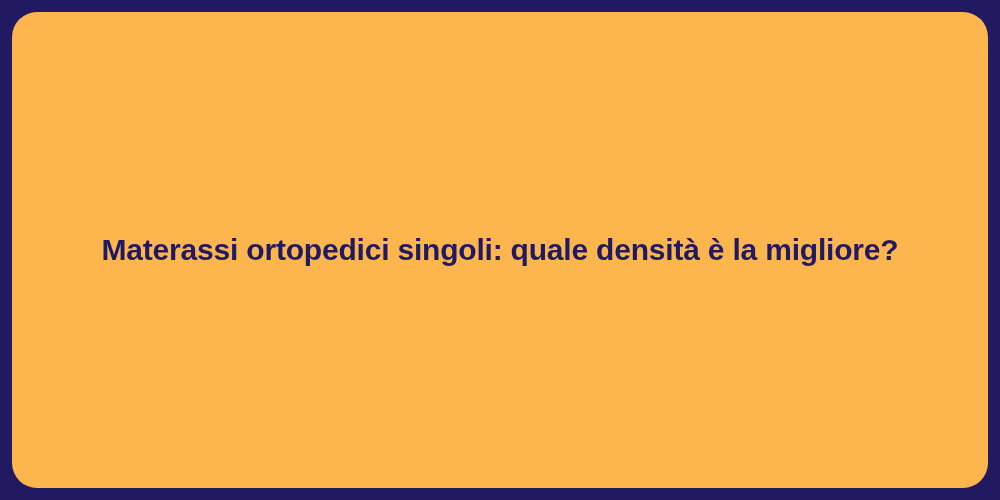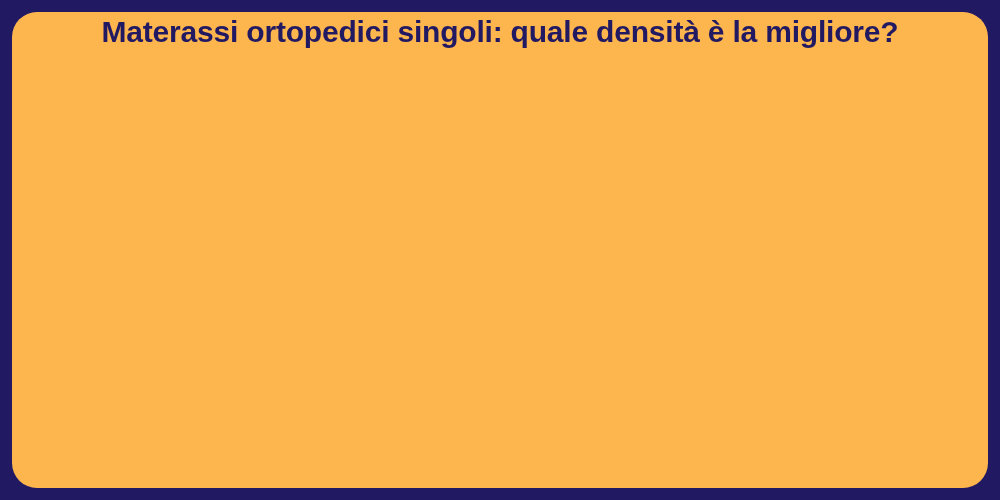--- a/index.html
+++ b/index.html
@@ -24,20 +24,21 @@
     padding: 12px;
   }
 
   .banner-card {
     box-sizing: border-box;
     width: 100%;
     height: 100%;
     background: #fdb54e;
     border-radius: 25px;
     display: flex;
+    align-items: center;
     justify-content: center;
     text-align: center;
     padding: 0 60px;
   }
 
   .banner-title {
     margin: 0;
     color: #211a63;
     font-family: "Liberation Sans", sans-serif;
     font-size: 30px;

